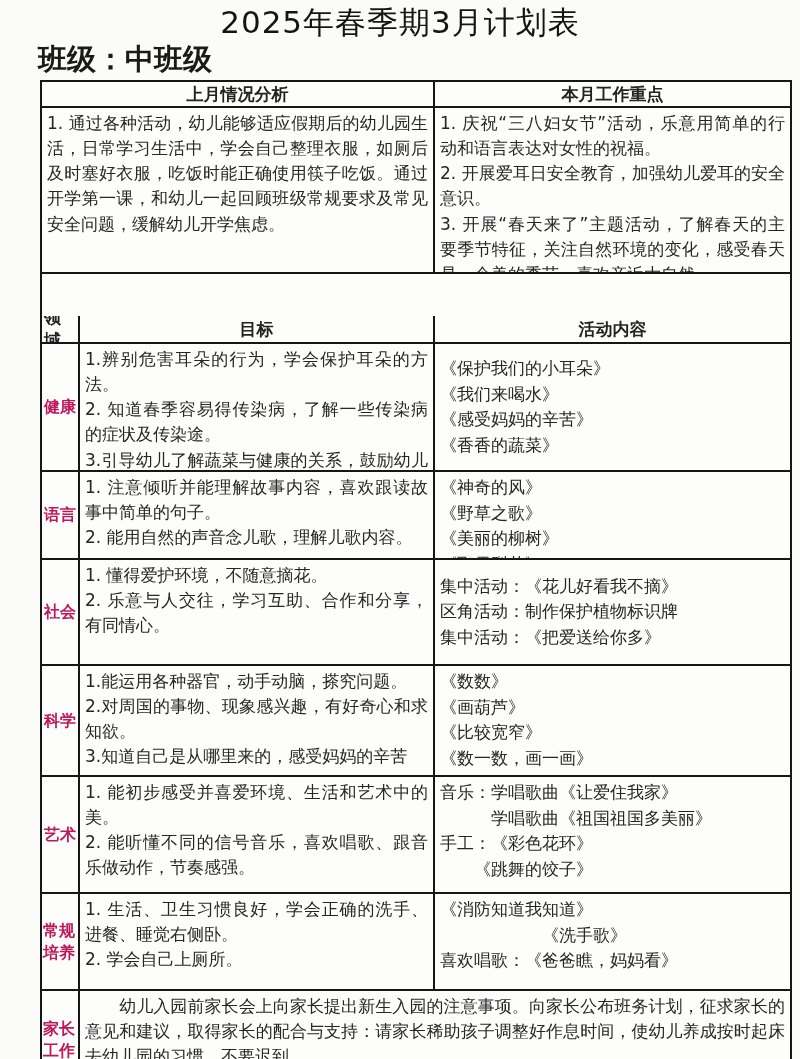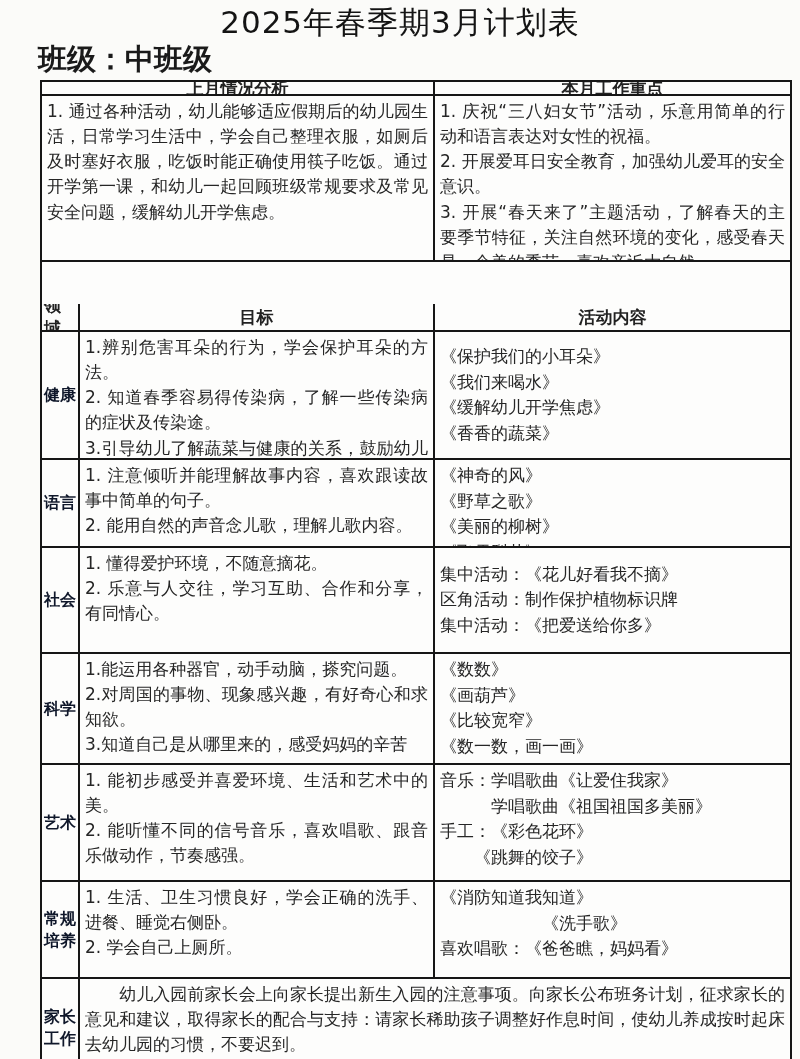--- a/index.html
+++ b/index.html
@@ -70,34 +70,33 @@
     font-weight: 500;
     line-height: 1.48;
     color: #262626;
     white-space: pre-wrap;
   }
   .justify { text-align: justify; }
   .domain-cell {
     display: flex;
     align-items: center;
     justify-content: center;
-    text-align: center;
     font-size: 16px;
     font-weight: 600;
     line-height: 1.35;
     padding: 0 1px;
-    color: #0f172a;
+    color: #be185d;
     word-break: break-all;
   }
   .acts-cell { display: flex; flex-direction: column; justify-content: flex-start; }
   .acts-cell.vcenter { justify-content: center; }
   .acts-inner { white-space: pre-wrap; font-size: 17px; font-weight: 500; line-height: 1.5; color: #262626; }
 
   
-  .r-h1   { height: 14px; }
+  .r-h1   { height: 26px; }
   .r-c1   { height: 166px; }
   .r-h2   { height: 28px; margin-top: 42px; }
   .r-health   { height: 128px; }
   .r-language { height: 88px; }
   .r-social   { height: 106px; }
   .r-science  { height: 111px; }
   .r-art      { height: 117px; }
   .r-routine  { height: 97px; }
   .r-parent   { height: 100px; }
   .r-partial  { height: 12px; border-bottom: none; }
@@ -132,21 +131,21 @@
     </div>
 
     <div class="row cols-3 r-health">
       <div class="cell domain-cell">健康</div>
       <div class="cell body-text justify">1.辨别危害耳朵的行为，学会保护耳朵的方法。
 2. 知道春季容易得传染病，了解一些传染病的症状及传染途。
 3.引导幼儿了解蔬菜与健康的关系，鼓励幼儿多吃蔬菜。</div>
       <div class="cell acts-cell vcenter">
         <div class="acts-inner">《保护我们的小耳朵》
 《我们来喝水》
-《缓解幼儿开学焦虑》
+《感受妈妈的辛苦》
 《香香的蔬菜》</div>
       </div>
     </div>
 
     <div class="row cols-3 r-language">
       <div class="cell domain-cell">语言</div>
       <div class="cell body-text justify">1. 注意倾听并能理解故事内容，喜欢跟读故事中简单的句子。
 2. 能用自然的声音念儿歌，理解儿歌内容。</div>
       <div class="cell acts-cell">
         <div class="acts-inner">《神奇的风》

